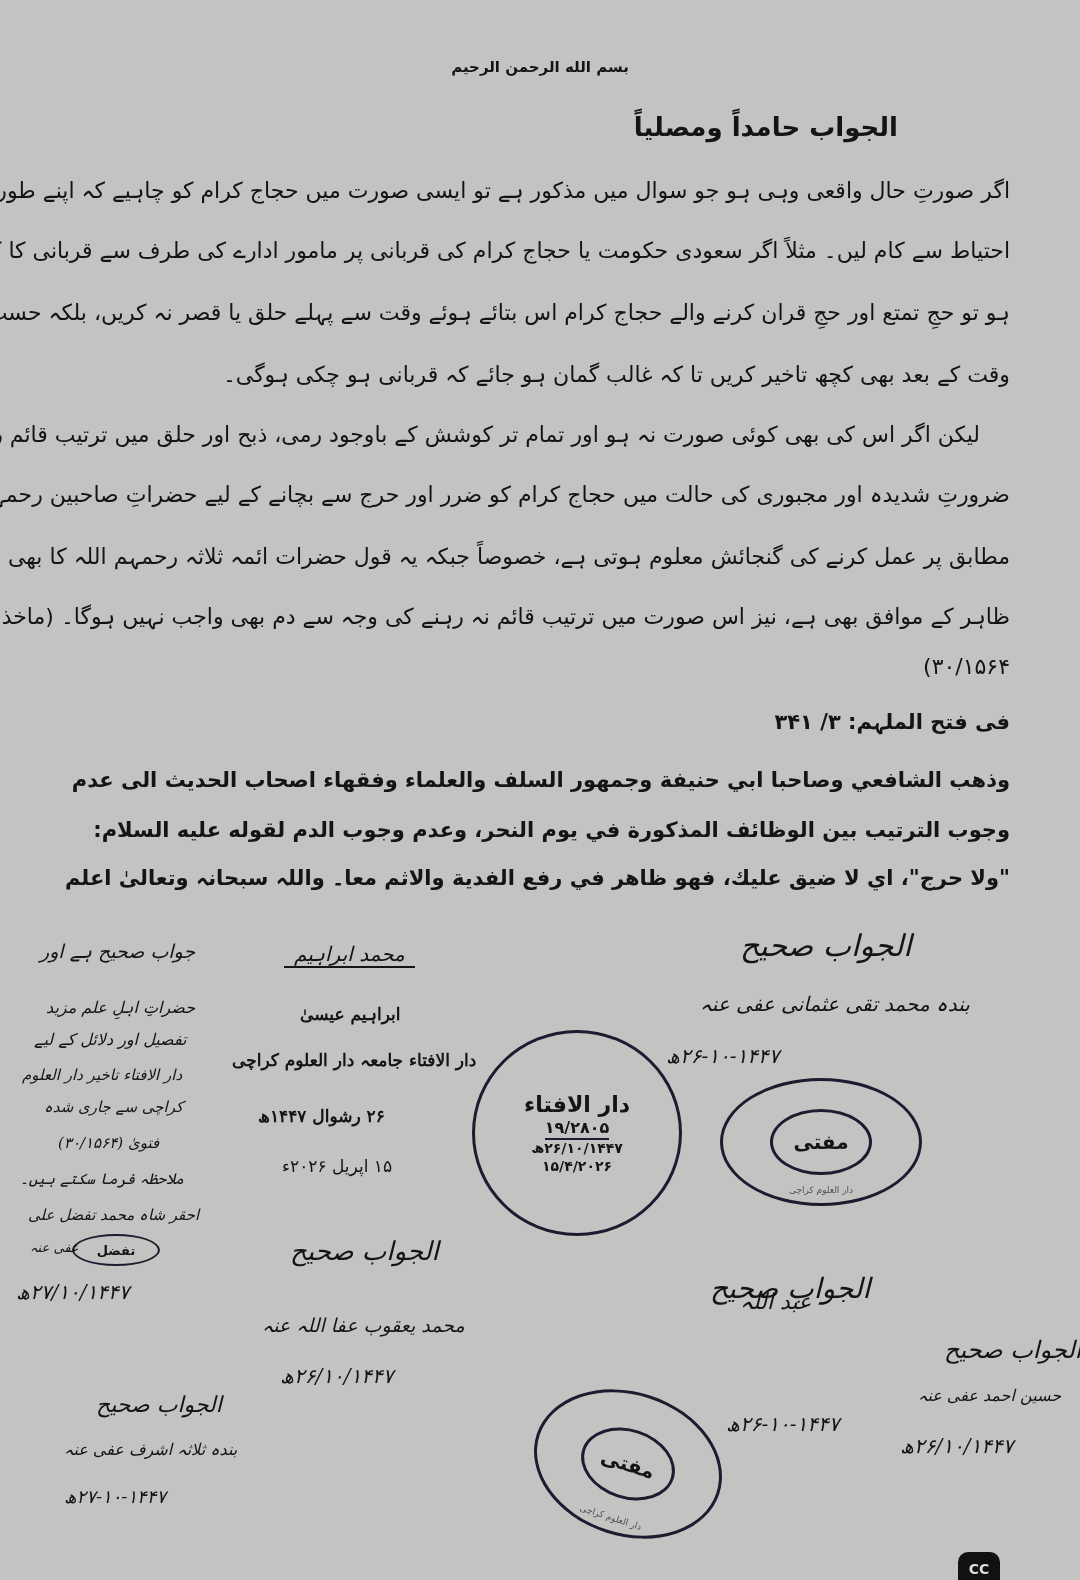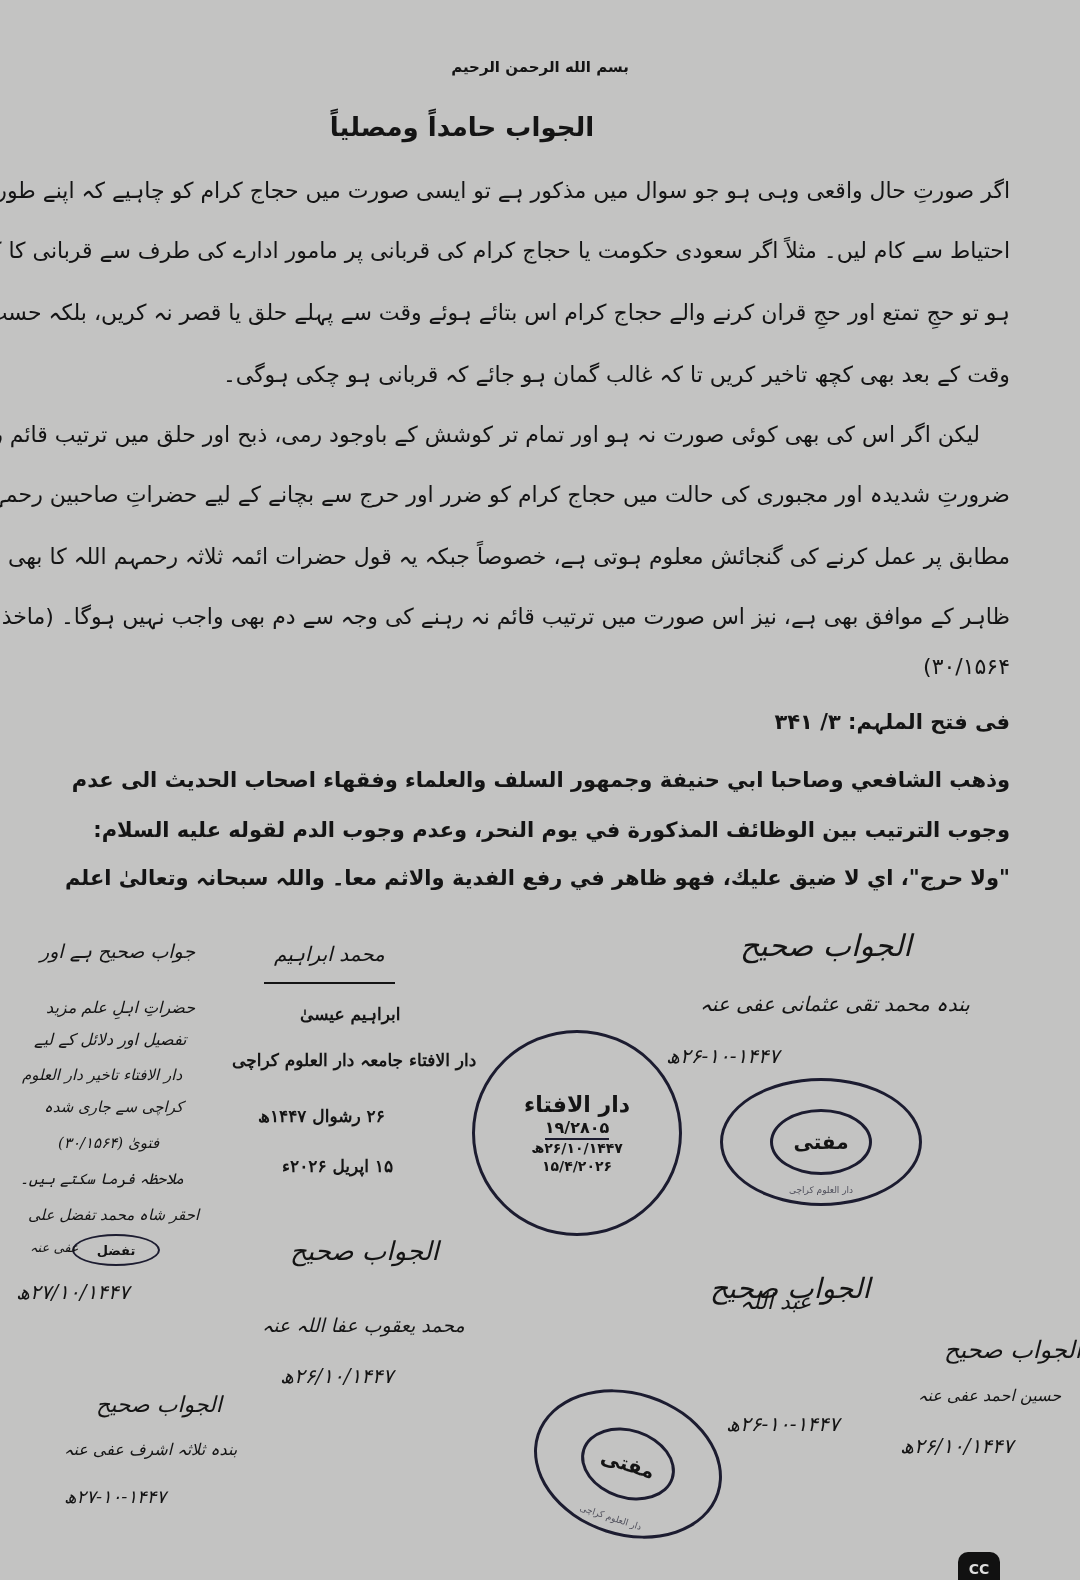--- a/index.html
+++ b/index.html
@@ -10,21 +10,21 @@
     color:#141414;
     position:relative;
   }
   .page { position:absolute; inset:0;border-radius:8px; }
   .rtl { direction:rtl; unicode-bidi:embed; }
   .bismillah {
     position:absolute; top:58px; left:0; width:1080px; text-align:center;
     font-size:15px; font-weight:bold;
   }
   .heading {
-    position:absolute; top:112px; left:16px; width:892px; text-align:center;
+    position:absolute; top:112px; left:6px; width:892px; text-align:right;
     font-size:26px; font-weight:bold;
   }
   .body-line {
     position:absolute; right:70px; font-size:22px; white-space:nowrap;
     text-align:right;
   }
   .just { left:98px; text-align:justify; text-align-last:justify; }
   .arabic-line {
     position:absolute; font-size:21px; font-weight:bold; white-space:nowrap; text-align:right;
   }
@@ -81,25 +81,25 @@
     <div class="hand rtl" style="top:1170px;left:20px;font-size:15px;">ملاحظہ فرما سکتے ہیں۔</div>
     <div class="hand rtl" style="top:1206px;left:28px;font-size:15px;">احقر شاہ محمد تفضل علی</div>
     <div class="stamp" style="top:1234px;left:72px;width:84px;height:28px;border-width:2px;">
       <span style="font-size:13px;font-weight:bold;">تفضل</span>
     </div>
     <div class="hand rtl" style="top:1240px;left:30px;font-size:13px;">عفی عنہ</div>
     <div class="hand rtl" style="top:1280px;left:16px;font-size:20px;">۲۷/۱۰/۱۴۴۷ھ</div>
   </div>
 
   <div>
-    <div class="hand rtl" style="top:942px;left:264px;font-size:20px;border-bottom:2px solid #141414;padding:0 10px 16px;">محمد ابراہیم</div>
+    <div class="hand rtl" style="top:942px;left:284px;font-size:20px;border-bottom:2px solid #141414;padding:0 10px 0;">محمد ابراہیم</div>
     <div class="hand rtl" style="top:1004px;left:300px;font-size:17px;font-style:normal;font-weight:bold;">ابراہیم عیسیٰ</div>
     <div class="hand rtl" style="top:1050px;left:232px;font-size:17px;font-style:normal;font-weight:bold;">دار الافتاء جامعہ دار العلوم کراچی</div>
     <div class="hand rtl" style="top:1106px;left:258px;font-size:17px;font-style:normal;font-weight:bold;">۲۶ رشوال ۱۴۴۷ھ</div>
-    <div class="hand rtl" style="top:1156px;left:282px;font-size:17px;font-style:normal;font-weight:bold;">۱۵ اپریل ۲۰۲۶ء</div>
+    <div class="hand rtl" style="top:1156px;left:282px;font-size:17px;font-style:normal;font-weight:normal;">۱۵ اپریل ۲۰۲۶ء</div>
   </div>
 
   <div class="stamp" style="top:1030px;left:472px;width:204px;height:200px;">
     <div style="text-align:center;line-height:1.25;font-weight:bold;" class="rtl">
       <div style="font-size:22px;">دار الافتاء</div>
       <div style="font-size:16px;border-bottom:2px solid #1c1c30;display:inline-block;">۱۹/۲۸۰۵</div>
       <div style="font-size:14px;">۲۶/۱۰/۱۴۴۷ھ</div>
       <div style="font-size:14px;">۱۵/۴/۲۰۲۶</div>
     </div>
   </div>

